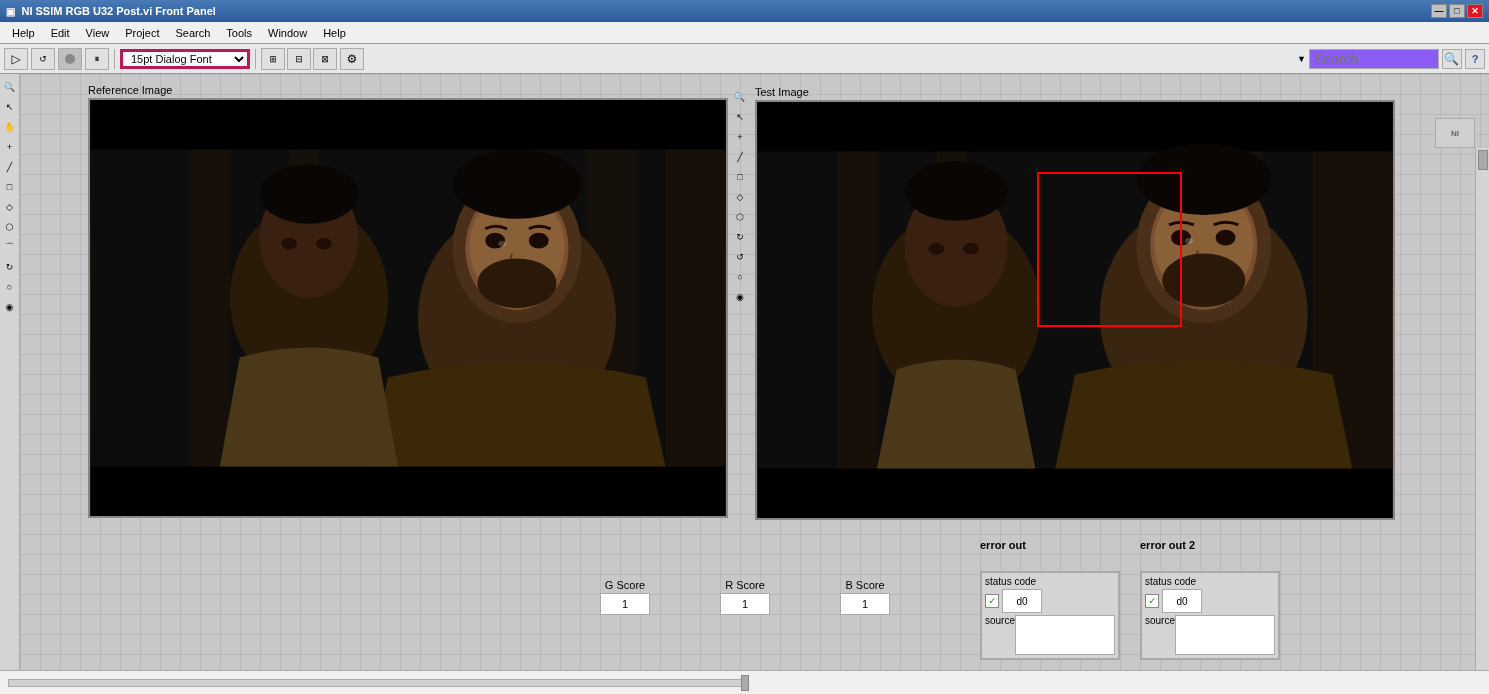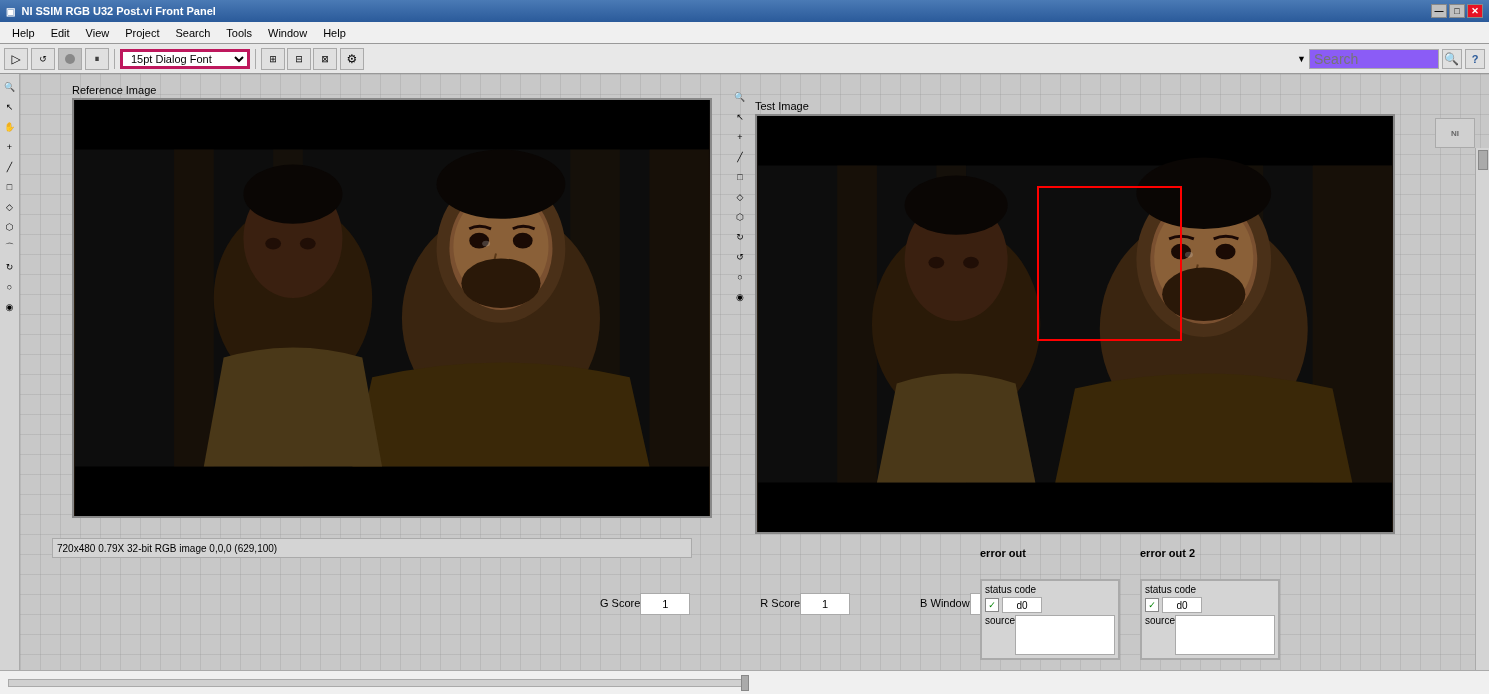--- a/index.html
+++ b/index.html
@@ -153,21 +153,21 @@
       width: 18px; height: 18px;
       display: flex; align-items: center; justify-content: center;
       font-size: 9px;
       cursor: pointer;
       border: 1px solid transparent;
     }
 
     
     .left-panel {
       position: absolute;
-      left: 52px;
+      left: 68px;
       top: 10px;
       width: 660px;
       z-index: 2;
       padding-left: 20px;
     }
     .panel-label {
       font-size: 11px;
       color: #000;
       margin-bottom: 2px;
     }
@@ -212,21 +212,21 @@
       display: flex;
       align-items: center;
       padding: 0 4px;
       font-size: 10px;
     }
 
     
     .right-panel {
       position: absolute;
       left: 755px;
-      top: 26px;
+      top: 12px;
       width: 616px;
       z-index: 2;
     }
 
     
     .right-tools {
       position: absolute;
       left: 730px;
       top: 10px;
       width: 20px;
@@ -242,21 +242,21 @@
     .scores-area {
       position: absolute;
       bottom: 55px;
       left: 600px;
       display: flex;
       gap: 70px;
       z-index: 3;
     }
     .score-box {
       display: flex;
-      flex-direction: row;
+      flex-direction: column;
       align-items: center;
     }
     .score-label {
       font-size: 11px;
       margin-bottom: 2px;
     }
     .score-value {
       width: 50px;
       height: 22px;
       background: white;
@@ -302,21 +302,21 @@
     }
     .check-icon {
       width: 14px; height: 14px;
       background: white;
       border: 1px solid #888;
       display: flex; align-items: center; justify-content: center;
       font-size: 9px;
       color: green;
     }
     .status-code-val {
-      width: 40px; height: 16px;
+      width: 40px; height: 24px;
       background: white;
       border: 1px solid #aaa;
       display: flex; align-items: center; justify-content: center;
       font-size: 10px;
     }
     .source-row { display: flex; flex-direction: row; }
     .source-label { font-size: 10px; margin-bottom: 1px; }
     .source-area {
       width: 128px; height: 40px;
       background: white;
@@ -510,23 +510,20 @@
 
       <div class="scrollbar-v">
         
       </div>
 
       <div class="scrollbar-h">
         
       </div>
     </div>
 
-    <div class="image-status">
-      <span>720x480 0.79X 32-bit RGB image 0,0,0    (629,100)</span>
-    </div>
   </div>
 
   <div class="right-tools">
     <div class="tool-icon">🔍</div>
     <div class="tool-icon">↖</div>
     <div class="tool-icon">+</div>
     <div class="tool-icon">╱</div>
     <div class="tool-icon">□</div>
     <div class="tool-icon">◇</div>
     <div class="tool-icon">⬡</div>
@@ -601,21 +598,21 @@
   <div class="scores-area">
     <div class="score-box">
       <div class="score-label">G Score</div>
       <div class="score-value">1</div>
     </div>
     <div class="score-box">
       <div class="score-label">R Score</div>
       <div class="score-value">1</div>
     </div>
     <div class="score-box">
-      <div class="score-label">B Window</div>
+      <div class="score-label">B Score</div>
       <div class="score-value">1</div>
     </div>
   </div>
 
   <div class="error-area">
 
     <div class="error-box">
       <div class="error-title">error out</div>
       <div class="error-inner">
         <div class="status-row">

